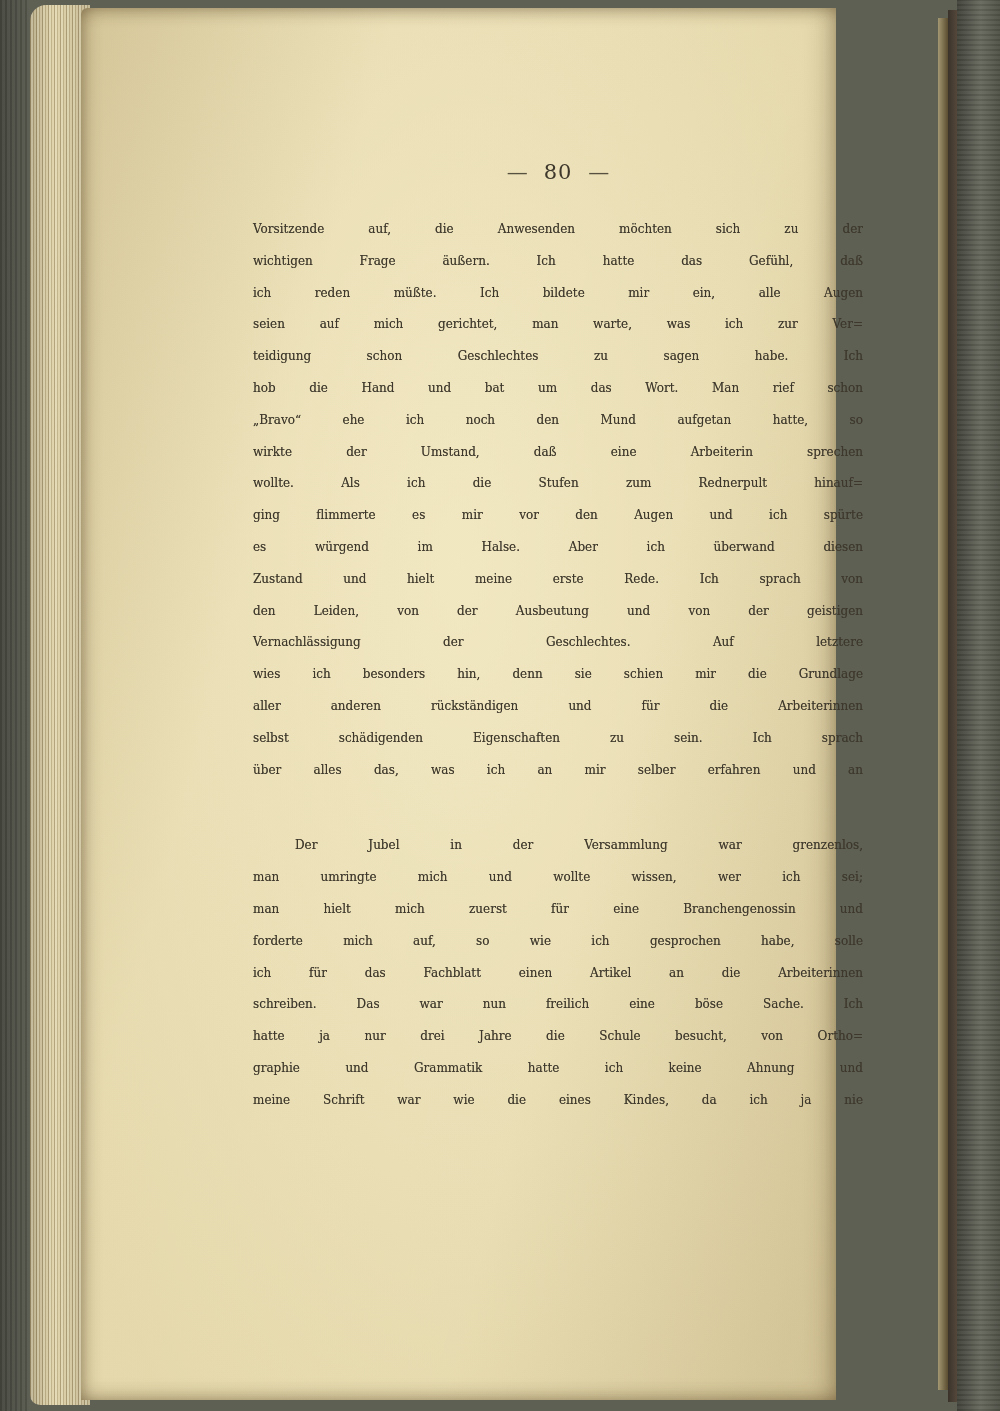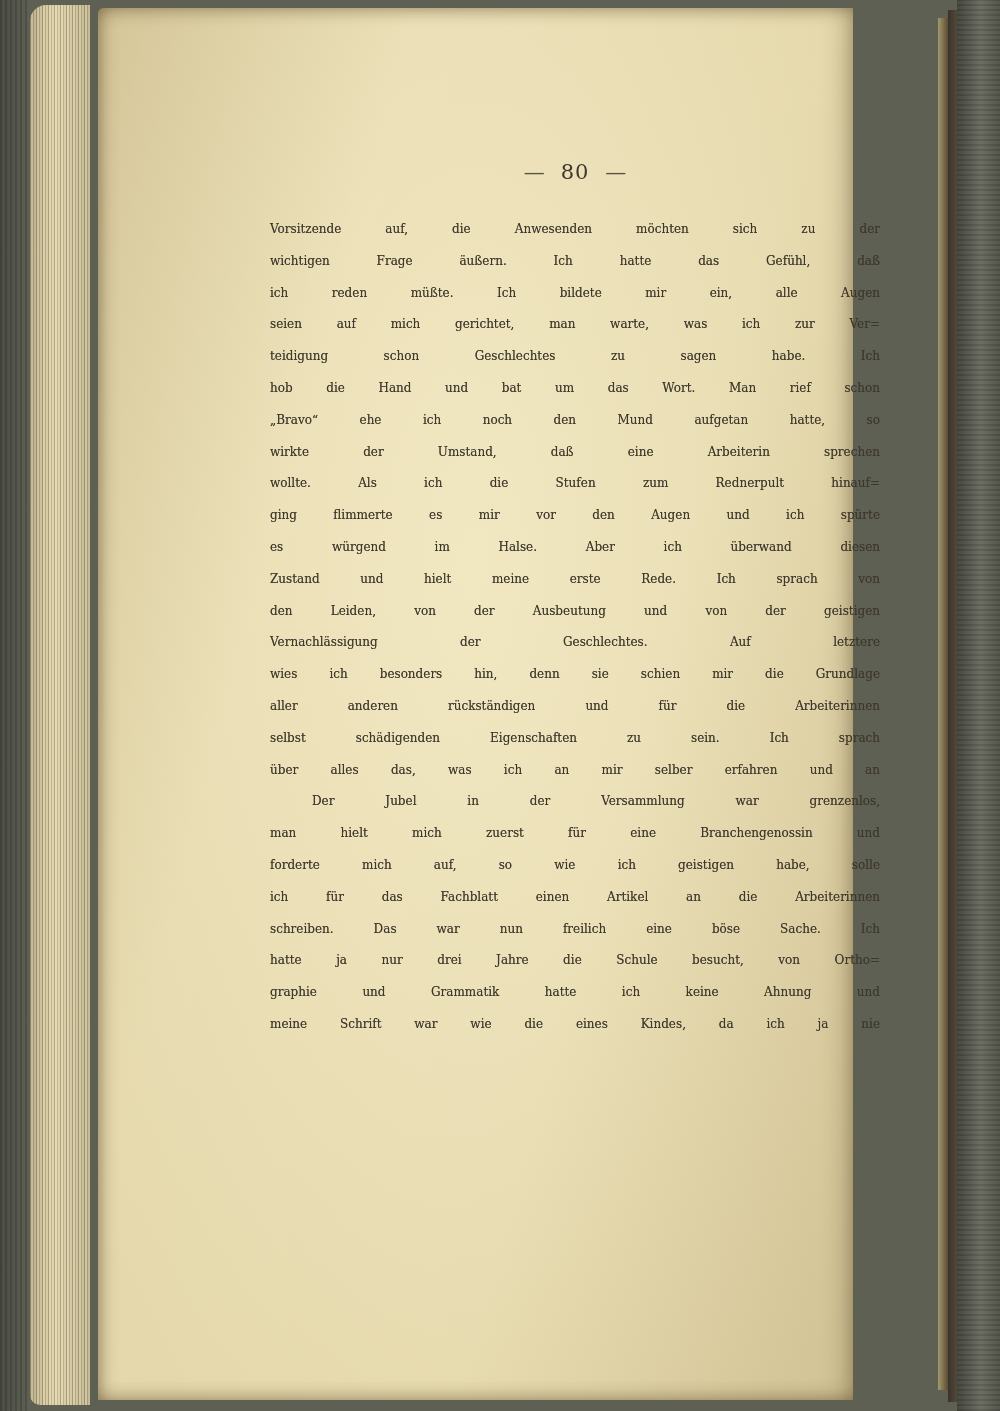--- a/index.html
+++ b/index.html
@@ -45,21 +45,21 @@
         rgba(110,90,55,0.35) 0 1px,
         rgba(255,250,225,0.35) 1px 3px,
         rgba(140,120,80,0.25) 3px 4px,
         rgba(245,235,200,0.30) 4px 6px),
       linear-gradient(90deg, rgba(60,50,30,0.35), rgba(60,50,30,0.0) 40%, rgba(60,50,30,0.25) 100%);
   }
 
   
   .page {
     position: absolute;
-    left: 98px; top: 8px;
+    left: 81px; top: 8px;
     width: 755px; height: 1392px;
     background-color: var(--paper);
     background-image:
       linear-gradient(105deg, rgba(120,95,50,0.14), rgba(255,248,220,0.10) 28%, rgba(255,248,220,0.06) 65%, rgba(120,95,50,0.16)),
       radial-gradient(ellipse at 50% 40%, rgba(255,250,230,0.25), rgba(150,125,75,0.10) 90%);
     box-shadow:
       inset 10px 0 18px -8px rgba(80,60,30,0.45),
       inset -14px 0 26px -10px rgba(80,60,30,0.40),
       inset 0 10px 18px -10px rgba(80,60,30,0.35),
       inset 0 -12px 20px -12px rgba(80,60,30,0.35);
@@ -95,21 +95,21 @@
   .text-line {
     font-size: 12px;
     line-height: 31.8px;
     white-space: normal;
     text-align: justify;
     text-align-last: justify;
     color: var(--ink);
     text-shadow: 0 0 0.4px rgba(62,56,44,0.6);
   }
   .text-line.flush { text-align-last: left; }
-  .text-line.indent { text-indent: 42px; }
+  .text-line.indent { text-indent: 42px; margin-top: 44px; }
 
   
   .page-edge-right {
     position: absolute;
     left: 938px; top: 18px;
     width: 10px; height: 1372px;
     background: linear-gradient(90deg, var(--edge-shadow), rgba(90,75,45,0.9));
   }
   .board-right {
     position: absolute;
@@ -154,22 +154,23 @@
         <div class="text-line">ging flimmerte es mir vor den Augen und ich spürte</div>
         <div class="text-line">es würgend im Halse. Aber ich überwand diesen</div>
         <div class="text-line">Zustand und hielt meine erste Rede. Ich sprach von</div>
         <div class="text-line">den Leiden, von der Ausbeutung und von der geistigen</div>
         <div class="text-line">Vernachlässigung der Geschlechtes. Auf letztere</div>
         <div class="text-line">wies ich besonders hin, denn sie schien mir die Grundlage</div>
         <div class="text-line">aller anderen rückständigen und für die Arbeiterinnen</div>
         <div class="text-line">selbst schädigenden Eigenschaften zu sein. Ich sprach</div>
         <div class="text-line">über alles das, was ich an mir selber erfahren und an</div>
         <div class="text-line indent">Der Jubel in der Versammlung war grenzenlos,</div>
+        <div class="text-line">man umringte mich und wollte wissen, wer ich sei;</div>
         <div class="text-line">man hielt mich zuerst für eine Branchengenossin und</div>
-        <div class="text-line">forderte mich auf, so wie ich geistigen habe, solle</div>
+        <div class="text-line">forderte mich auf, so wie ich gesprochen habe, solle</div>
         <div class="text-line">ich für das Fachblatt einen Artikel an die Arbeiterinnen</div>
         <div class="text-line">schreiben. Das war nun freilich eine böse Sache. Ich</div>
         <div class="text-line">hatte ja nur drei Jahre die Schule besucht, von Ortho=</div>
         <div class="text-line">graphie und Grammatik hatte ich keine Ahnung und</div>
         <div class="text-line">meine Schrift war wie die eines Kindes, da ich ja nie</div>
       </div>
 
     </div>
   </div>
 

